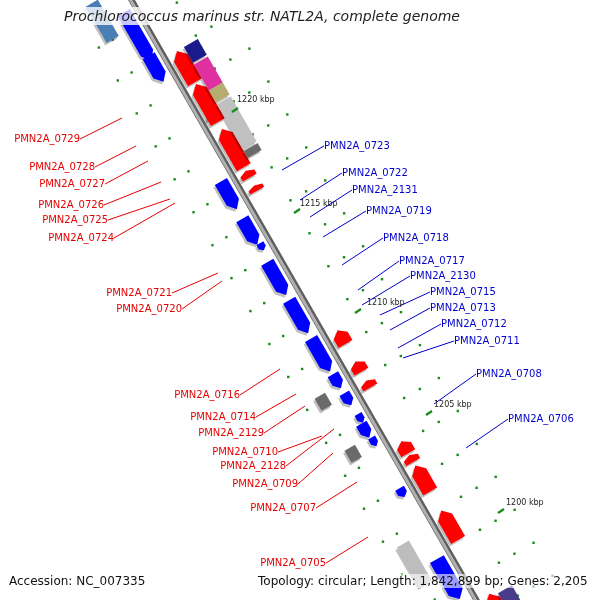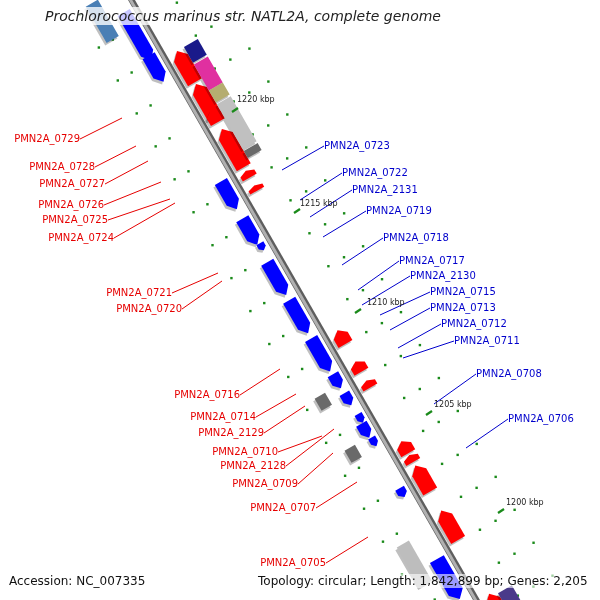--- a/index.html
+++ b/index.html
@@ -1,18 +1,18 @@
 <!DOCTYPE html>
 <html><head>
 <meta charset="utf-8">
 <style>
   html, body { margin:0; padding:0; background:#ffffff; }
   body { width:600px; height:600px; overflow:hidden; position:relative; font-family:"DejaVu Sans", sans-serif; }
   #map { position:absolute; left:0; top:0; width:600px; height:600px; }
-  .title { position:absolute; top:8px; left:0; width:600px; text-align:center; font-style:italic; font-size:14px; color:#222; padding-left:42px; box-sizing:border-box; text-align:left; }
+  .title { position:absolute; top:8px; left:0; width:600px; text-align:center; font-style:italic; font-size:14px; color:#222; padding-left:61px; box-sizing:border-box; text-align:left; }
   .title span { background:rgba(255,255,255,0.78); padding:1px 3px; }
   .footer-left { position:absolute; left:9px; top:574px; font-size:12px; color:#111;text-align:center; }
   .footer-right { position:absolute; left:258px; top:574px; font-size:12px; color:#111; background:rgba(255,255,255,0.6);text-align:right; }
   .lbl { font-family:"DejaVu Sans", sans-serif; font-size:10px; }
   .kbp { font-family:"DejaVu Sans", sans-serif; font-size:8px; fill:#222; }
 </style>
 </head>
 <body>
 
 <svg id="map" viewBox="0 0 600 600" xmlns="http://www.w3.org/2000/svg">

